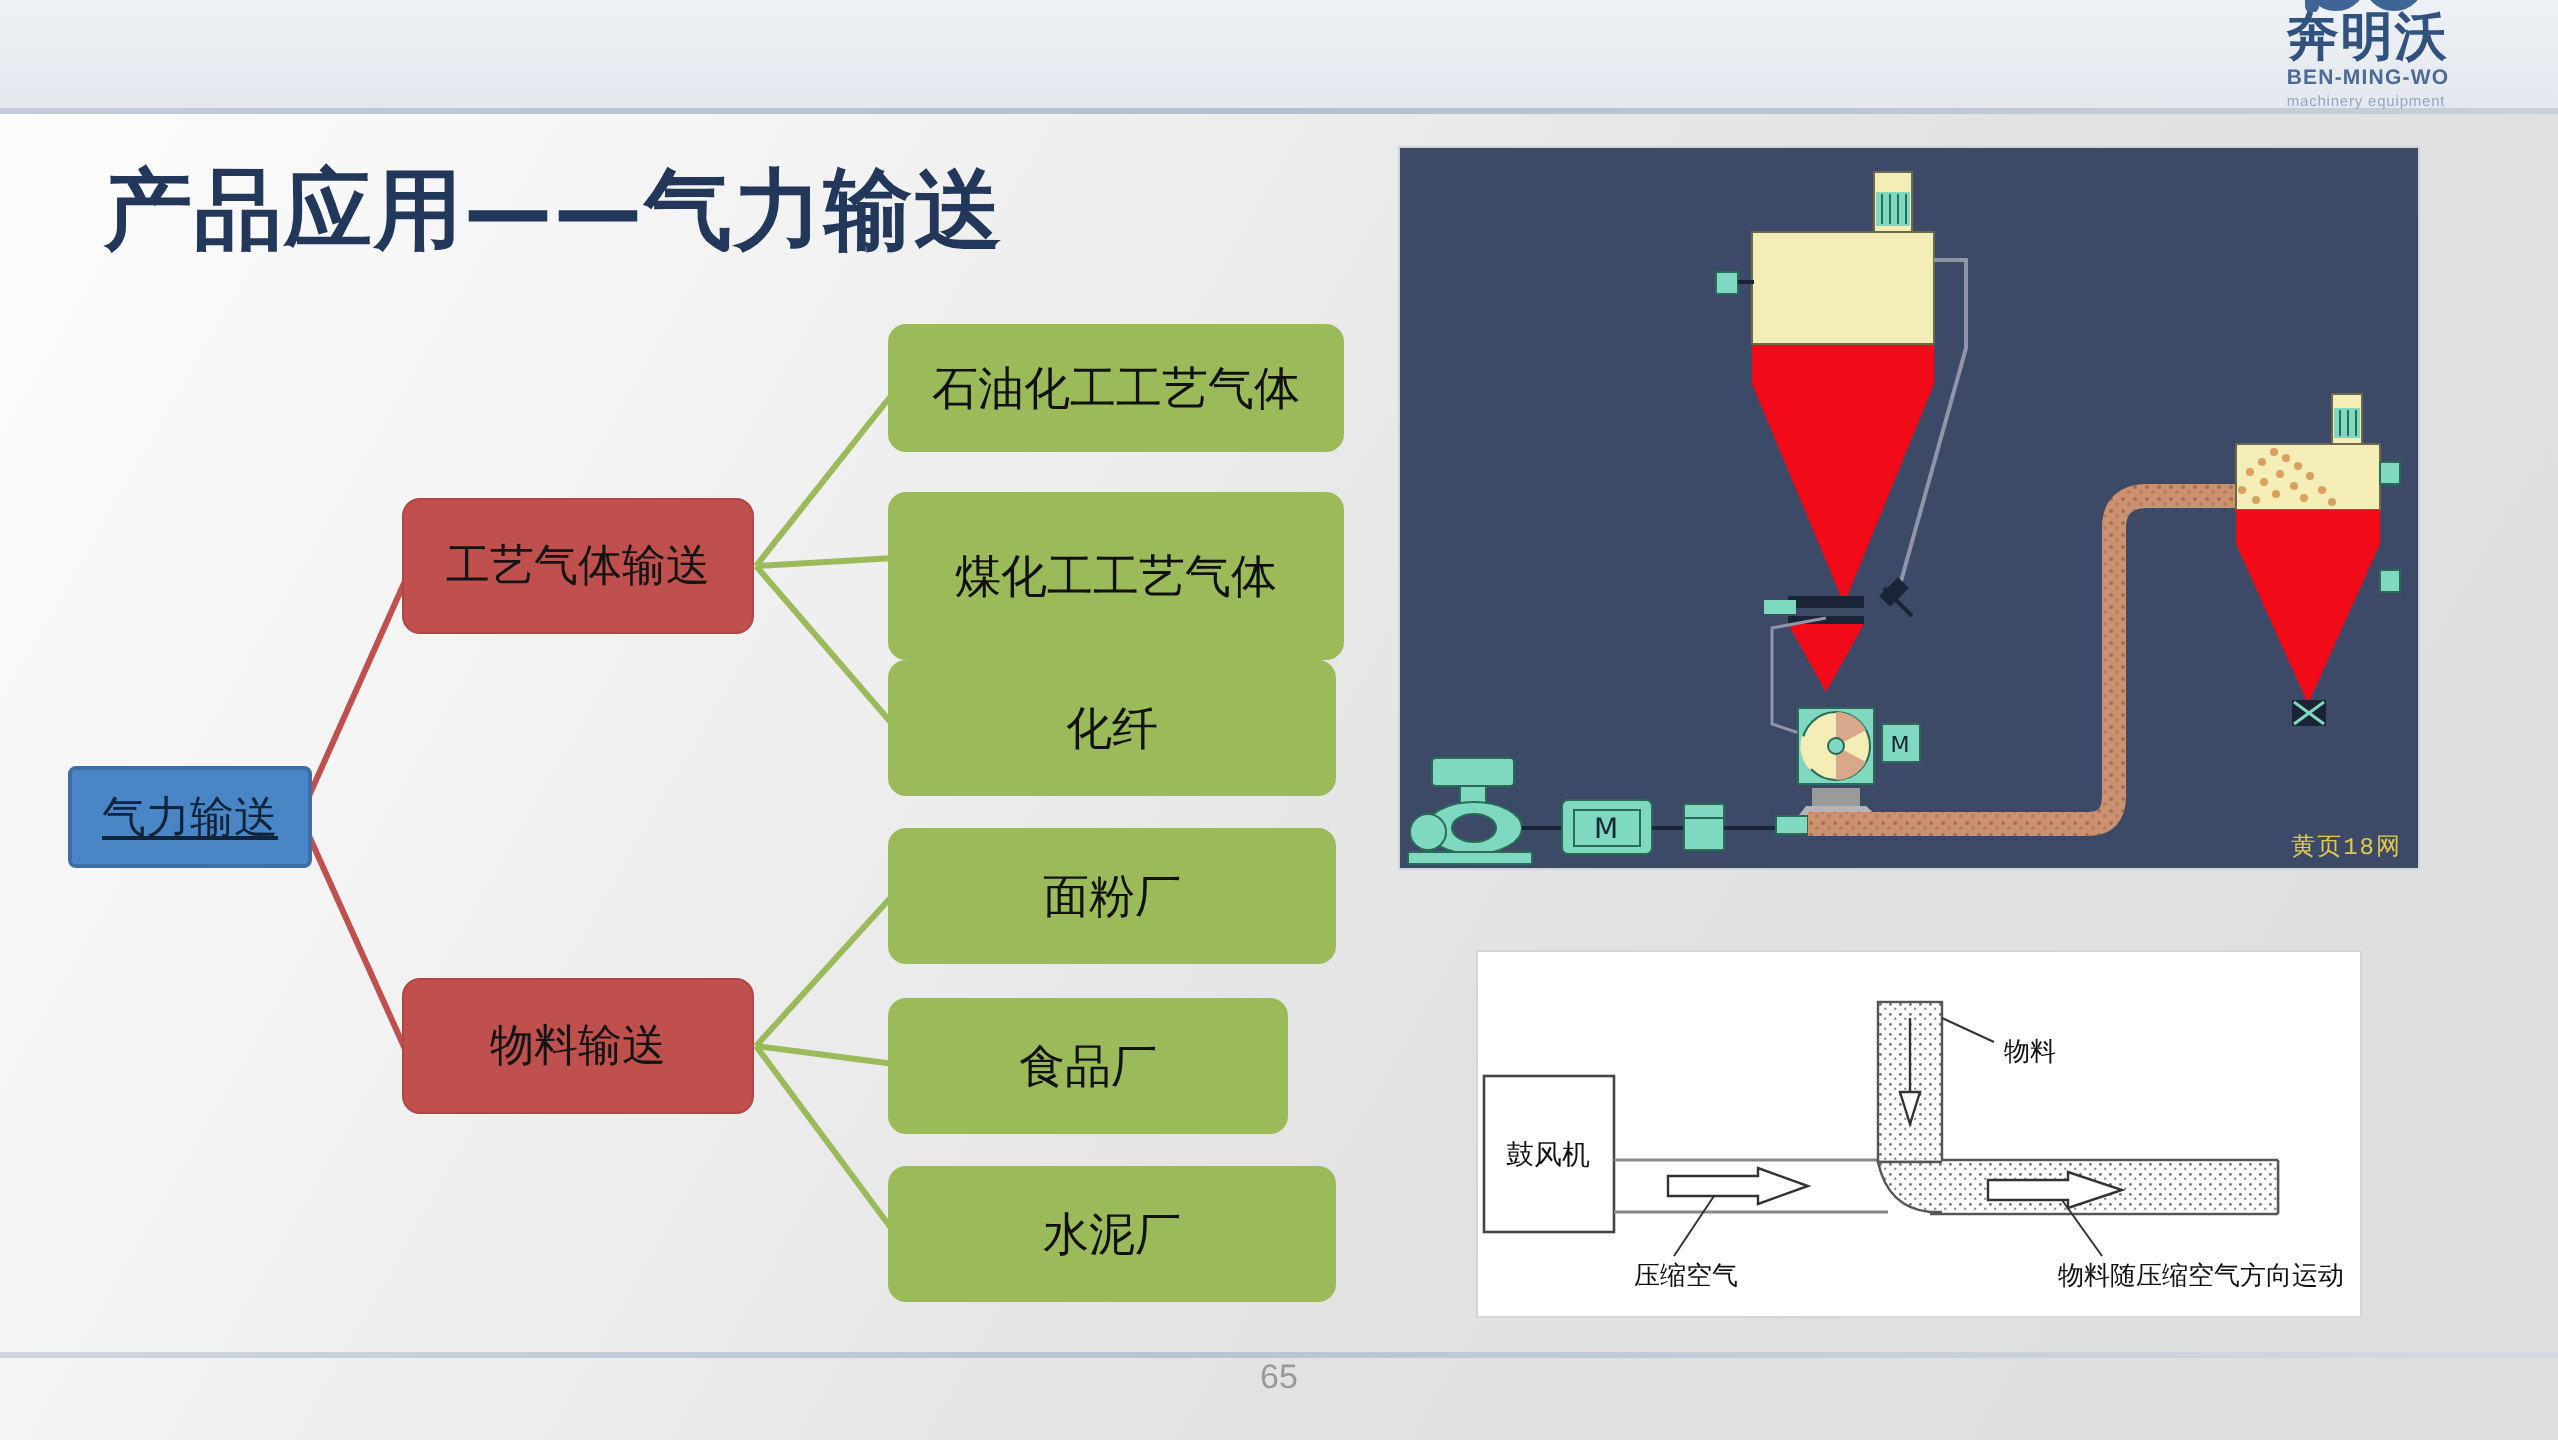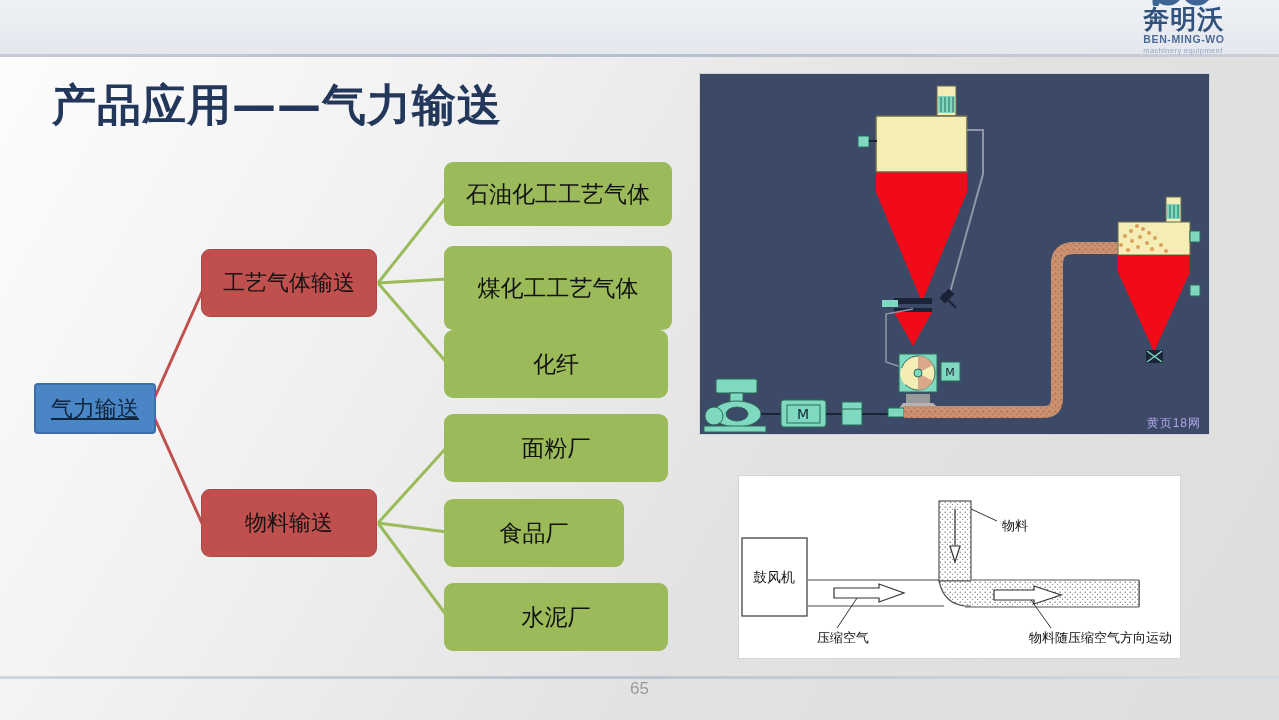--- a/index.html
+++ b/index.html
@@ -74,21 +74,21 @@
   }
 
   
   .proc-img {
     position: absolute; left: 699px; top: 73px; width: 511px; height: 362px;
     background: #3c4a68; border: 1px solid #cfd4dd; overflow: hidden;
   }
   .proc-img svg { display: block; }
   .watermark {
     position: absolute; right: 8px; bottom: 2px;
-    font-size: 12px; color: #c4b5fd; font-family: Liberation Sans, sans-serif;
+    font-size: 12px; color: #fde047; font-family: Liberation Mono, monospace;
     opacity: .85; letter-spacing: 1px;
   }
 
   
   .sch-img {
     position: absolute; left: 738px; top: 475px; width: 443px; height: 184px;
     background: #ffffff; border: 1px solid #d5d5d5; overflow: hidden;
   }
   .sch-img svg { display: block; }
 
@@ -150,21 +150,21 @@
 
     <div class="node node-mid" style="left:201px; top:119px; width:176px; height:68px;">工艺气体输送</div>
 
     <div class="node node-mid" style="left:201px; top:359px; width:176px; height:68px;">物料输送</div>
 
     <div class="node node-leaf" style="left:444px; top:32px; width:228px; height:64px;">石油化工工艺气体</div>
     <div class="node node-leaf" style="left:444px; top:116px; width:228px; height:84px;">煤化工工艺气体</div>
     <div class="node node-leaf" style="left:444px; top:200px; width:224px; height:68px;">化纤</div>
 
     <div class="node node-leaf" style="left:444px; top:284px; width:224px; height:68px;">面粉厂</div>
-    <div class="node node-leaf" style="left:444px; top:369px; width:180px; height:68px;">食品厂</div>
+    <div class="node node-leaf" style="left:444px; top:369px; width:200px; height:68px;">食品厂</div>
     <div class="node node-leaf" style="left:444px; top:453px; width:224px; height:68px;">水泥厂</div>
   </div>
 
   <div class="proc-img">
     <svg width="511" height="362" viewBox="0 0 511 362">
       <rect x="0" y="0" width="511" height="362" fill="#3c4a68"></rect>
 
       <rect x="237" y="12" width="19" height="30" fill="#f4edb6" stroke="#6a6a4a" stroke-width="1"></rect>
       <rect x="238" y="22" width="17" height="17" fill="#7fd8c0"></rect>
       <g stroke="#2a6a58" stroke-width="1">

